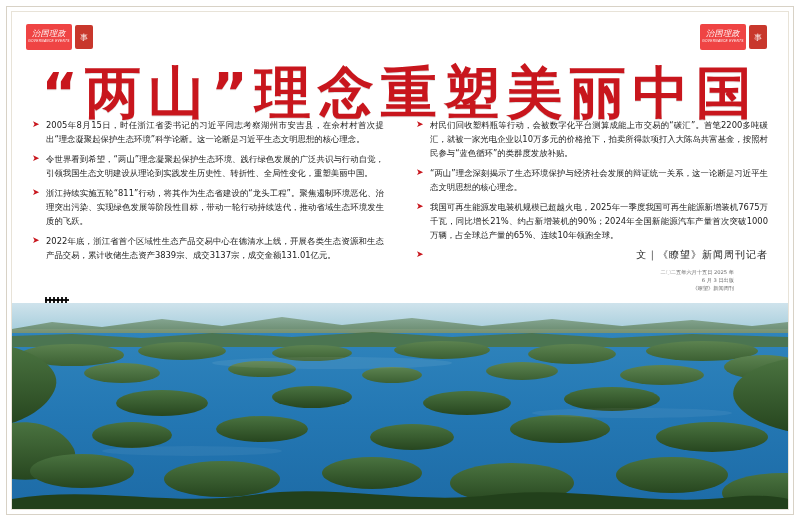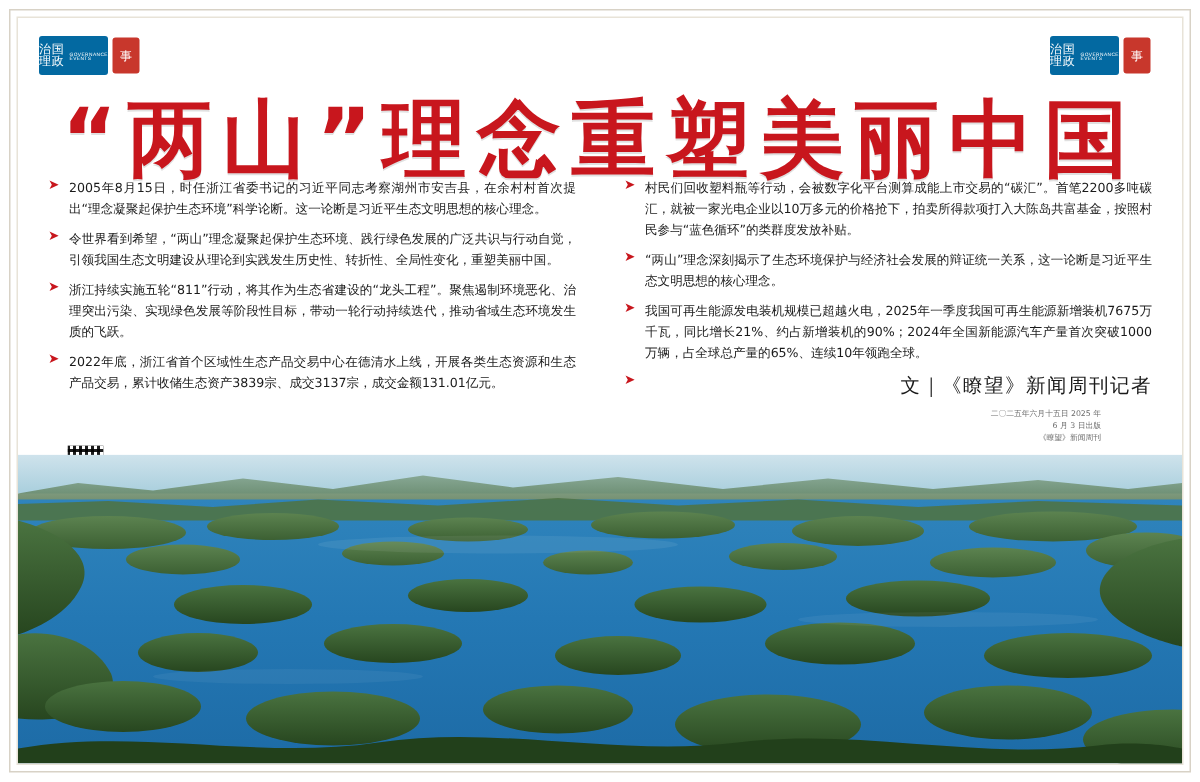--- a/index.html
+++ b/index.html
@@ -44,28 +44,29 @@
     width: 74px;
     height: 30px;
     display: flex;
     align-items: center;
   }
   .corner-logo.left { left: 26px; }
   .corner-logo.right { right: 26px; }
   .logo-badge {
     width: 46px;
     height: 26px;
-    background: #0369a1;
+    background: #ef4444;
     border-radius: 2px;
     display: flex;
-    flex-direction: row;
+    flex-direction: column;
     justify-content: center;
     align-items: center;
     color: #fff;
     line-height: 1;
+    font-style: italic;
   }
   .logo-badge .cn {
     font-size: 8px;
     letter-spacing: 0.5px;
     font-family: "DejaVu Sans", sans-serif;
   }
   .logo-badge .en {
     font-size: 3.2px;
     margin-top: 2px;
     letter-spacing: 0.3px;
@@ -129,21 +130,21 @@
     width: 9px;
     height: 9px;
     color: #c8161d;
     font-size: 9px;
     line-height: 9px;
   }
   .signature {
     margin-top: 4px;
     text-align: right;
     font-family: "DejaVu Sans", sans-serif;
-    font-size: 13px;
+    font-size: 10px;
     color: #1a1a1a;
     letter-spacing: 1px;
   }
   .date-block {
     margin-top: 6px;
     text-align: right;
     font-family: "DejaVu Sans", sans-serif;
     font-size: 5.2px;
     line-height: 8px;
     color: #6d6d6d;

